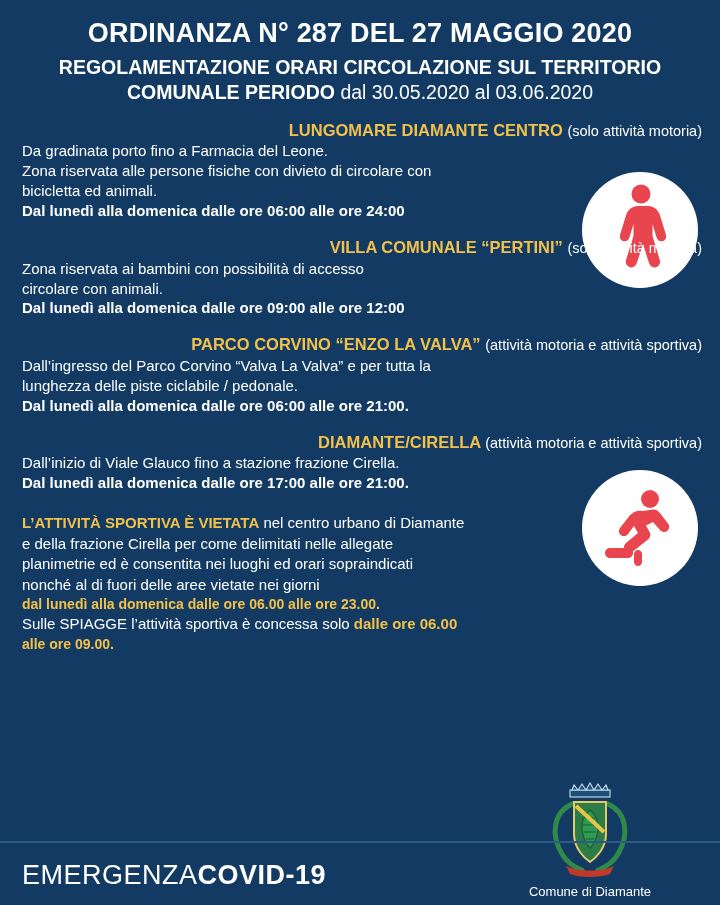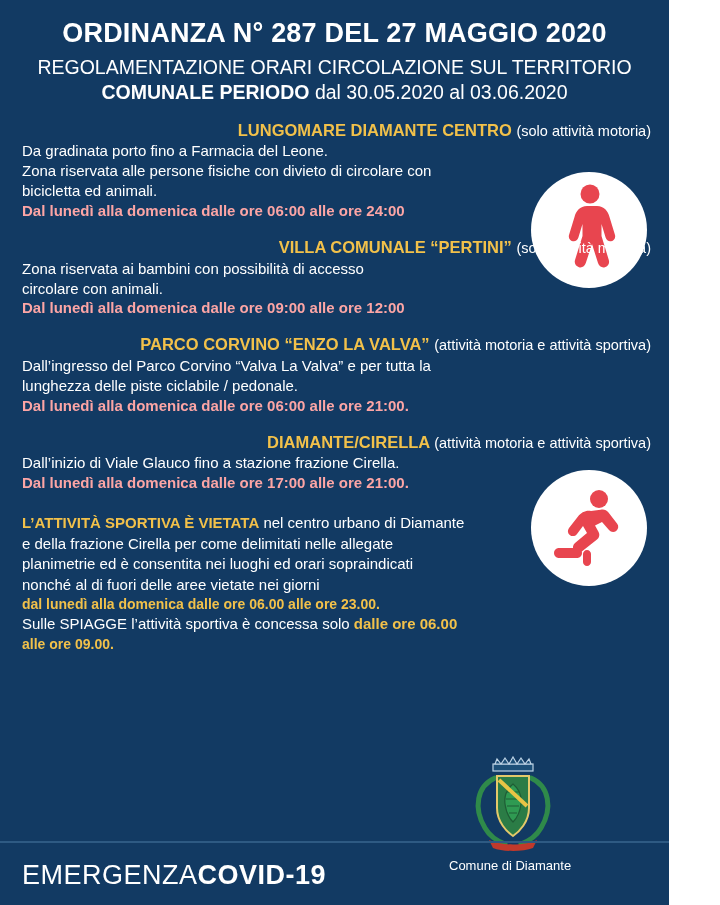--- a/index.html
+++ b/index.html
@@ -8,41 +8,41 @@
     background: #ffffff;
   }
   body {
     width: 720px;
     height: 905px;
     font-family: "Liberation Sans", sans-serif;
     overflow: hidden;
   }
   .poster {
     position: relative;
-    width: 669px;
+    width: 720px;
     height: 905px;
     background: #123a63;
     box-sizing: border-box;
   }
   
   .header {
     padding: 18px 20px 10px 20px;
     text-align: center;
   }
   .header .line1 {
     color: #ffffff;
     font-size: 27px;
     font-weight: bold;
     letter-spacing: 0.2px;
     line-height: 1.12;
   }
   .header .line2 {
     color: #ffffff;
     font-size: 19.5px;
-    font-weight: normal;
+    font-weight: bold;
     line-height: 1.25;
     margin-top: 7px;
   }
   .header .line3 {
     color: #ffffff;
     font-size: 19.5px;
     font-weight: bold;
     line-height: 1.25;
   }
   .header .line3 .light {
@@ -68,21 +68,21 @@
     color: #ffffff;
     font-weight: normal;
     font-size: 14.5px;
   }
   .sec-line {
     color: #ffffff;
     font-size: 15px;
     line-height: 1.33;
   }
   .sec-hours {
-    color: #fca5a5;
+    color: #ffffff;
     font-size: 15px;
     font-weight: bold;
     line-height: 1.33;
   }
   
   .final {
     margin-top: 20px;
   }
   .final .ln {
     color: #ffffff;
@@ -129,22 +129,23 @@
     color: #ffffff;
     font-size: 27px;
     letter-spacing: 0.5px;
   }
   .footer .thin { font-weight: normal; }
   .footer .bold { font-weight: bold; }
   
   .crest-wrap {
     position: absolute;
     right: 40px;
-    bottom: 32px;
+    bottom: 6px;
     width: 180px;
+    text-align: center;
   }
   .crest-caption {
     color: #ffffff;
     font-size: 13px;
     margin-top: 2px;
   }
 </style>
 </head>
 <body>
 

